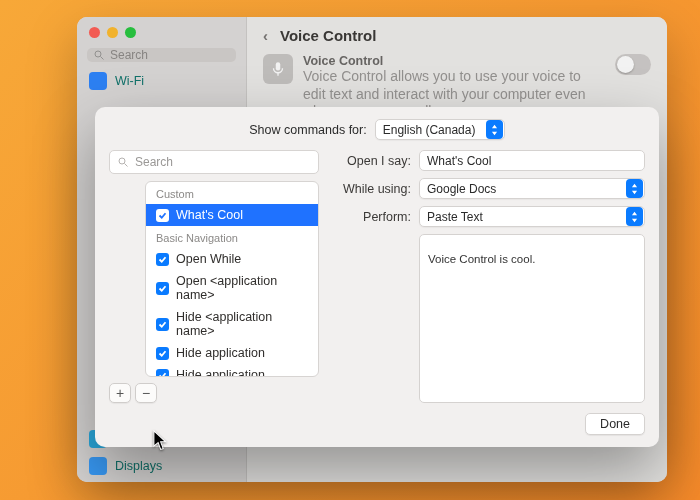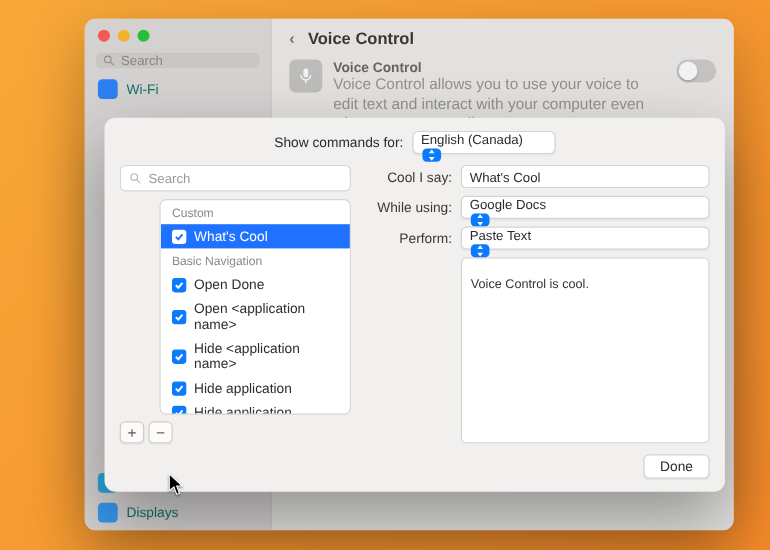--- a/index.html
+++ b/index.html
@@ -61,25 +61,24 @@
     left: 95px; top: 107px;
     width: 564px; height: 340px;
     background:#f2f0ef;
     border-radius:10px;
     box-shadow: 0 25px 60px rgba(0,0,0,.35);
     padding: 10px 14px 12px 14px;
     display:flex; flex-direction:column;
   }
   .sheet-top { display:flex; justify-content:center; align-items:center; gap:8px; font-size:12.5px; padding:2px 0 10px 0; }
   .mac-select {
-    display:inline-flex; align-items:flex-start; justify-content:space-between;
+    display:inline-flex; align-items:center; justify-content:space-between;
     background:#fff; border:1px solid #d5d2d0; border-radius:5px;
     height:21px; padding:0 0 0 7px; font-size:12px; min-width:130px;
     box-shadow: 0 1px 1px rgba(0,0,0,.04);
-    flex-direction: column;
   }
   .mac-select .sel-btn {
     width:17px; height:19px; margin:1px; border-radius:4px;
     background:#0a7bff; display:flex; align-items:center; justify-content:center;
   }
   .mac-select .sel-btn svg { width:9px; height:12px; fill:#fff; }
 
   .sheet-body { flex:1; display:flex; gap:14px; min-height:0; }
   .left-col { width:210px; display:flex; flex-direction:column; }
   .search-field {
@@ -220,21 +219,21 @@
               </span>
               <span>What's Cool</span>
             </div>
             <div class="grp-hdr">Basic Navigation</div>
             <div class="cmd-row">
               <span class="chk">
                 <svg viewBox="0 0 12 12">
                   <polyline points="2,6 5,9 10,3"></polyline>
                 </svg>
               </span>
-              <span>Open Done</span>
+              <span>Open While</span>
             </div>
             <div class="cmd-row">
               <span class="chk">
                 <svg viewBox="0 0 12 12">
                   <polyline points="2,6 5,9 10,3"></polyline>
                 </svg>
               </span>
               <span>Open &lt;application name&gt;</span>
             </div>
             <div class="cmd-row">
@@ -268,21 +267,21 @@
             <span>+</span>
           </div>
         <div class="sqbtn">
             <span>−</span>
           </div>
       </div>
     </div>
 
     <div class="right-col">
       <div class="form-row">
-        <span class="lbl">Cool I say:</span>
+        <span class="lbl">Open I say:</span>
         <div class="text-input">
           <span>What's Cool</span>
         </div>
       </div>
       <div class="form-row">
         <span class="lbl">While using:</span>
         <div class="mac-select">
           <span>Google Docs</span>
           <span class="sel-btn">
               <svg viewBox="0 0 10 14">

